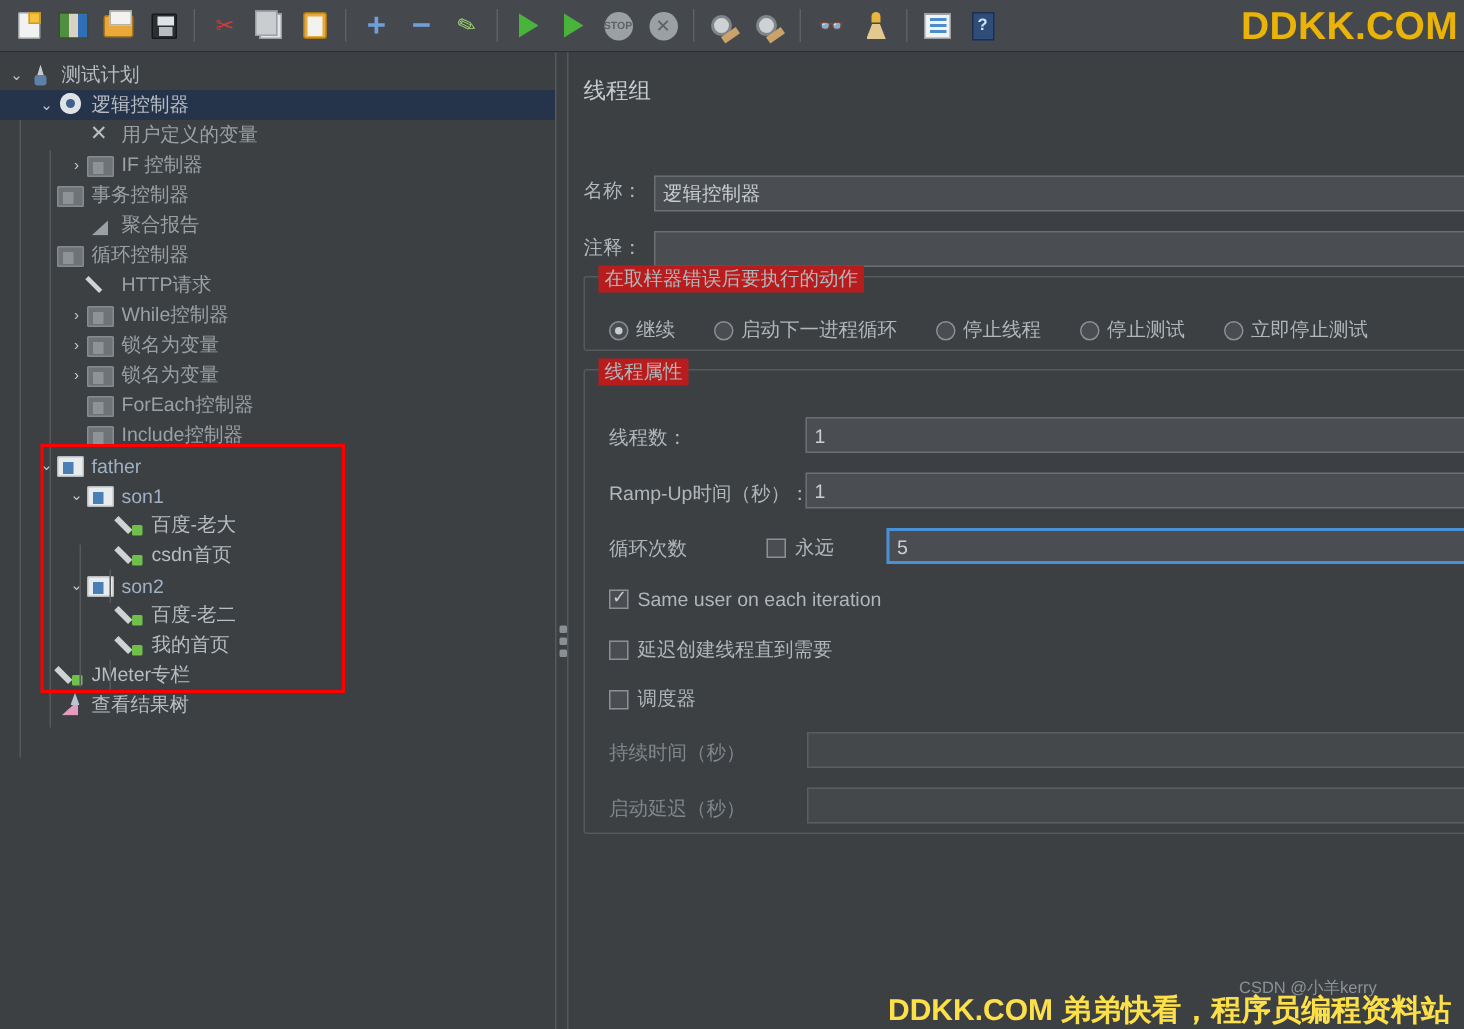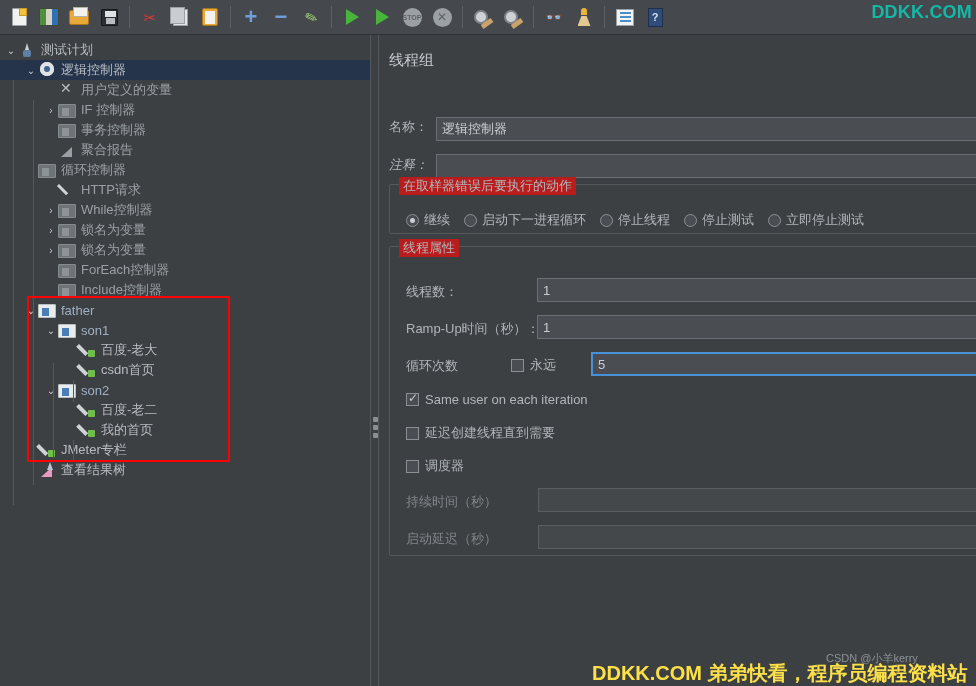--- a/index.html
+++ b/index.html
@@ -63,21 +63,21 @@
   .ic-bino{font-size:14px;color:#2b2d2f;}
   .ic-broom{width:17px;height:18px;position:relative;}
   .ic-broom::before{content:"";position:absolute;left:5px;top:0;width:6px;height:7px;background:#e8b63c;border-radius:3px 3px 0 0;}
   .ic-broom::after{content:"";position:absolute;left:2px;bottom:0;width:13px;height:10px;background:#e3c98f;clip-path:polygon(30% 0,70% 0,100% 100%,0 100%);}
   .ic-log{width:18px;height:17px;background:#f0f2f3;border:1px solid #9aa0a4;position:relative;}
   .ic-log::after{content:"";position:absolute;left:3px;top:2px;width:11px;height:12px;background:repeating-linear-gradient(#4a8dc7 0 2px,#f0f2f3 2px 4px);}
   .ic-help{width:15px;height:19px;background:#2f4d78;border:1px solid #1d2f4a;color:#cfe1f5;font-size:11px;font-weight:bold;display:flex;align-items:center;justify-content:center;}
 
   .ddkk-top {
     position: absolute; right: 4px; top: 2px;
-    color: #14b8a6; font-weight: bold; font-size: 18px;
+    color: #eab308; font-weight: bold; font-size: 26px;
     letter-spacing: 0.2px;
   }
 
   
   #tree-panel {
     position: absolute; left: 0; top: 35px;
     width: 370px; height: 651px;
     background: #3c4043;
     overflow: hidden;
   }
@@ -189,21 +189,21 @@
     border-radius: 2px;
   }
   .group-title {
     position: absolute;
     top: -8px; left: 9px;
     background: #b91c1c;
     padding: 0 4px;
     font-size: 13px;
     color: #b0b6ba;
   }
-  .radio-row { position: absolute; display: flex; align-items: flex-end; gap: 0; }
+  .radio-row { position: absolute; display: flex; align-items: flex-end; gap: 12px; }
   .radio { display: flex; align-items: center; margin-right: 14px; }
   .rdot {
     width: 13px; height: 13px; border-radius: 50%;
     border: 1px solid #8b9094; background: #4a4e52;
     margin-right: 5px; position: relative;
     flex: 0 0 13px;
   }
   .rdot.on::after {
     content: ""; position: absolute;
     left: 3px; top: 3px; width: 5px; height: 5px;
@@ -323,21 +323,21 @@
         <div class="tree-row" style="position: absolute; left: 0px; top: 45px; width: 370px; padding-left: 44px;">
           <span class="arrow none">·</span>
           <span class="ticon ti-tools"></span>
           <span class="tlabel">用户定义的变量</span>
         </div>
         <div class="tree-row" style="position: absolute; left: 0px; top: 65px; width: 370px; padding-left: 44px;">
           <span class="arrow">›</span>
           <span class="ticon ti-ctrl"></span>
           <span class="tlabel">IF 控制器</span>
         </div>
-        <div class="tree-row" style="position: absolute; left: 0px; top: 85px; width: 370px; padding-left: 44px;">
+        <div class="tree-row" style="position: absolute; left: 0px; top: 85px; width: 370px; padding-left: 24px;">
           <span class="arrow none">·</span>
           <span class="ticon ti-ctrl"></span>
           <span class="tlabel">事务控制器</span>
         </div>
         <div class="tree-row" style="position: absolute; left: 0px; top: 105px; width: 370px; padding-left: 44px;">
           <span class="arrow none">·</span>
           <span class="ticon ti-chart"></span>
           <span class="tlabel">聚合报告</span>
         </div>
         <div class="tree-row" style="position: absolute; left: 0px; top: 125px; width: 370px; padding-left: 24px;">
@@ -440,21 +440,21 @@
   <div id="right-panel">
 
     <div id="panel-title">线程组</div>
 
     <div class="frow" style="left:9px; top:83px;">
       <span class="flabel" style="display:inline-block;width:45px;">名称：</span>
     </div>
     <input class="finput" style="position: absolute; left: 56px; top: 82px; width: 560px;" value="逻辑控制器">
 
     <div class="frow" style="left:9px; top:121px;">
-      <span class="flabel" style="display:inline-block;width:45px;font-style:italic;">注释：</span>
+      <span class="flabel" style="display:inline-block;width:45px;">注释：</span>
     </div>
     <input class="finput" style="position: absolute; left: 56px; top: 119px; width: 560px;" value="">
 
     <div class="group" style="left:9px; top:149px; width:600px; height:50px;">
       <span class="group-title">在取样器错误后要执行的动作</span>
     </div>
     <div class="radio-row" style="left:26px; top:176px;" id="error-radios">
         <span class="radio">
           <span class="rdot on"></span>
           <span class="rlabel">继续</span>

